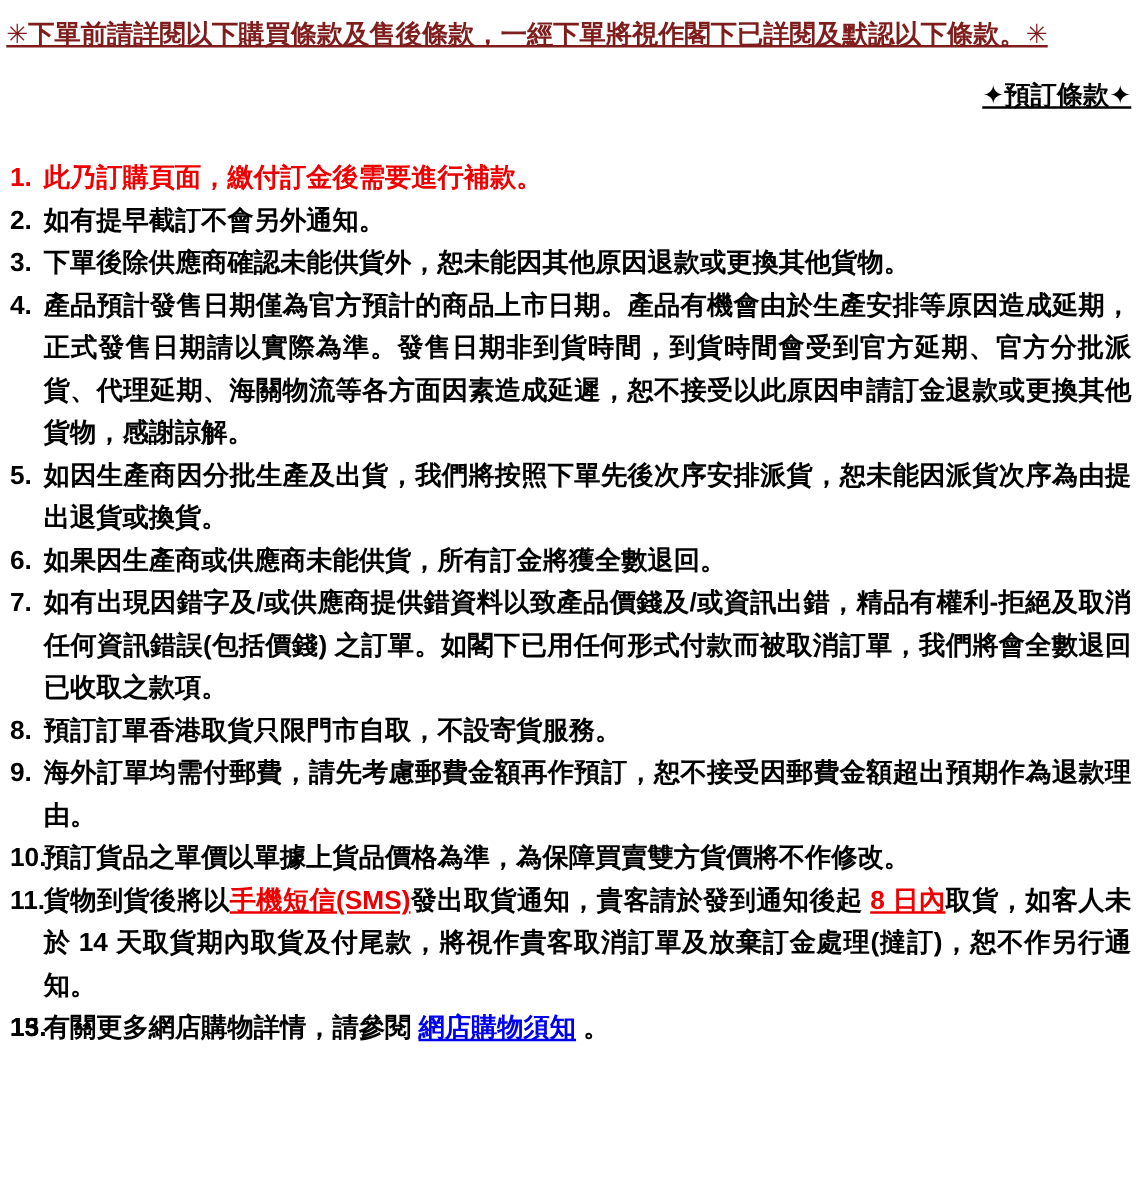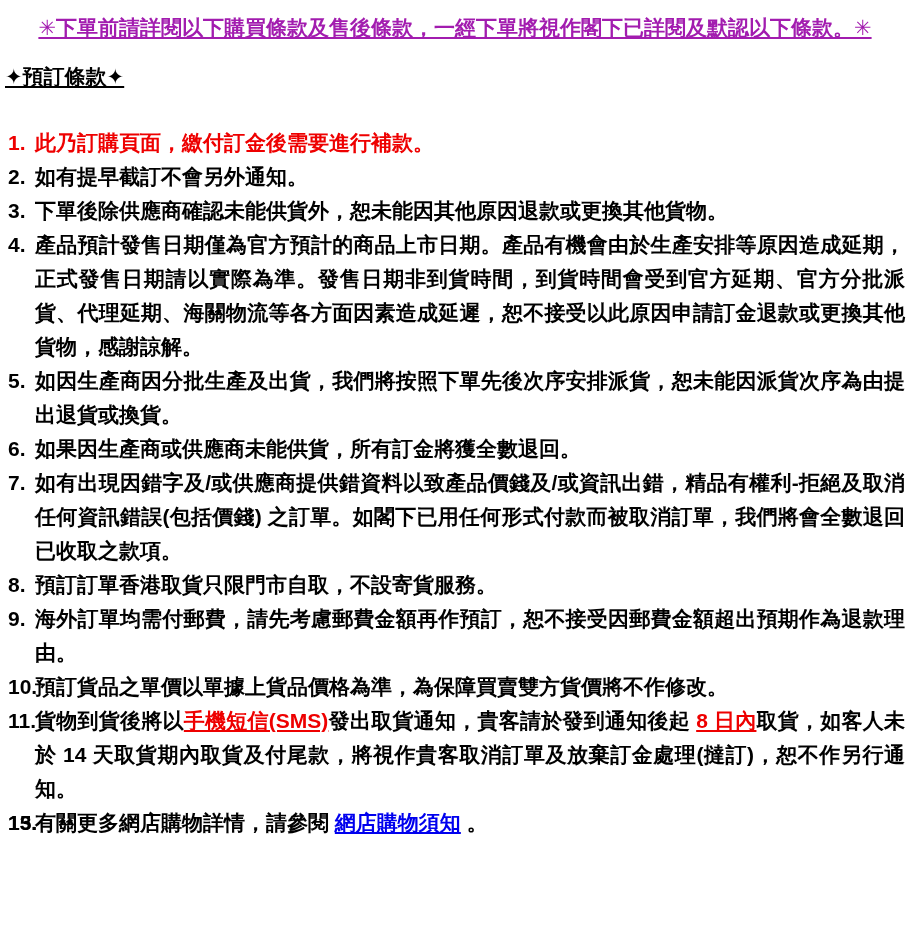--- a/index.html
+++ b/index.html
@@ -14,32 +14,32 @@
     font-weight: bold;
     color: #000000;
     box-sizing: border-box;
   }
   .page {
     padding: 11px 8px 20px 5px;
     font-size: 21px;
     line-height: 34px;
   }
   .notice {
-    color: #a21caf;
+    color: #7f1d1d;
     text-decoration: underline;
     margin: 0 0 15px 0;
-    text-align: center;
+    text-align: left;
   }
   .section-title {
     color: #000000;
     text-decoration: underline;
     margin: 0 0 16px 0;
     display: inline-block;
   }
-  .section-title-row { margin: 0 0 16px 0; }
+  .section-title-row { margin: 0 0 16px 0; text-align: right; }
   .terms-list {
     margin: 0;
     padding: 0;
     list-style: none;
   }
   .term {
     position: relative;
     padding-left: 30px;
     text-align: justify;
     text-justify: inter-ideograph;

